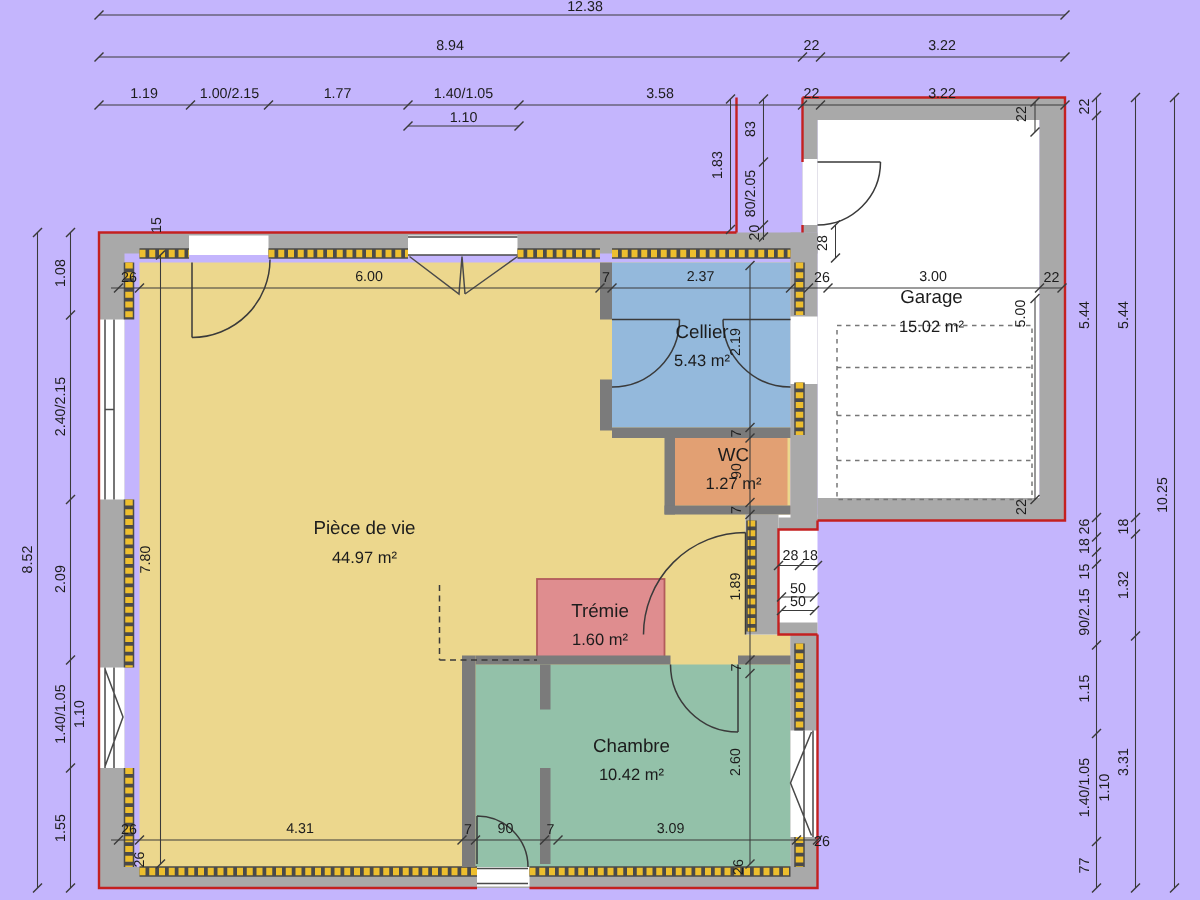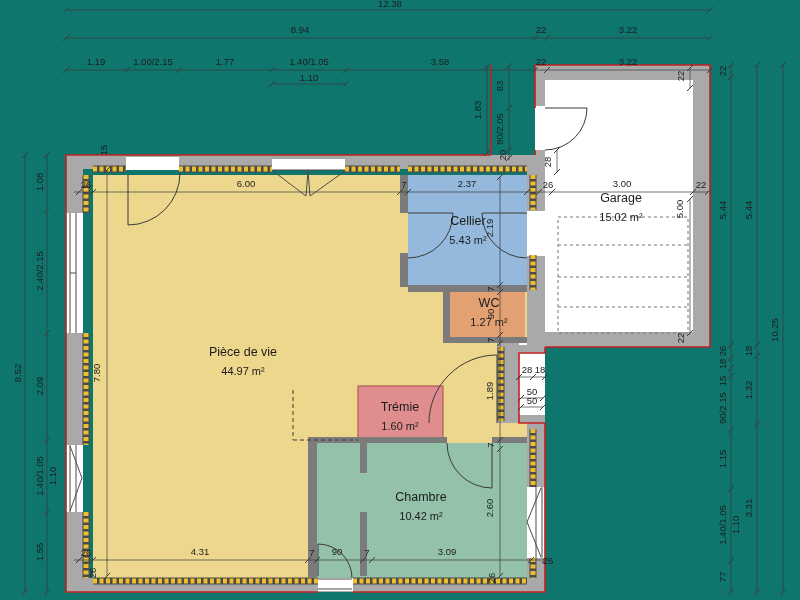--- a/index.html
+++ b/index.html
@@ -1,16 +1,16 @@
 <!DOCTYPE html>
 <html><head>
 <meta charset="utf-8">
 <style>
   html,body{margin:0;padding:0;background:#ffffff;}
-  #stage{position:relative;width:800px;height:600px;background:#0f766e;overflow:hidden;}
+  #stage{position:relative;width:800px;height:600px;background:#c4b5fd;overflow:hidden;}
   svg{display:block;font-family:"Liberation Sans","DejaVu Sans",sans-serif;}
   text{fill:#1c1c1c;}
   .dim{font-size:9.5px;}
   .room-name{font-size:12.5px;}
   .room-area{font-size:11px;}
 </style>
 </head>
 <body>
 
 <div id="stage">

